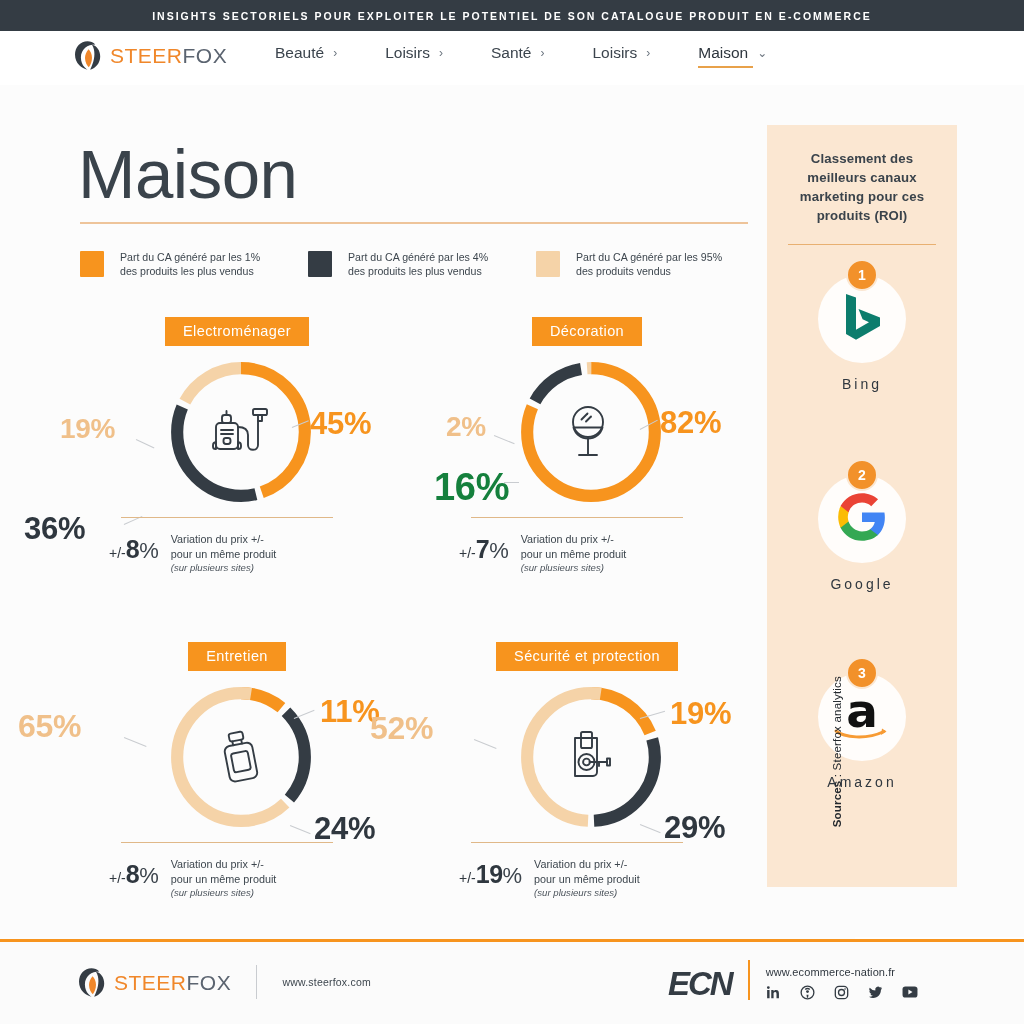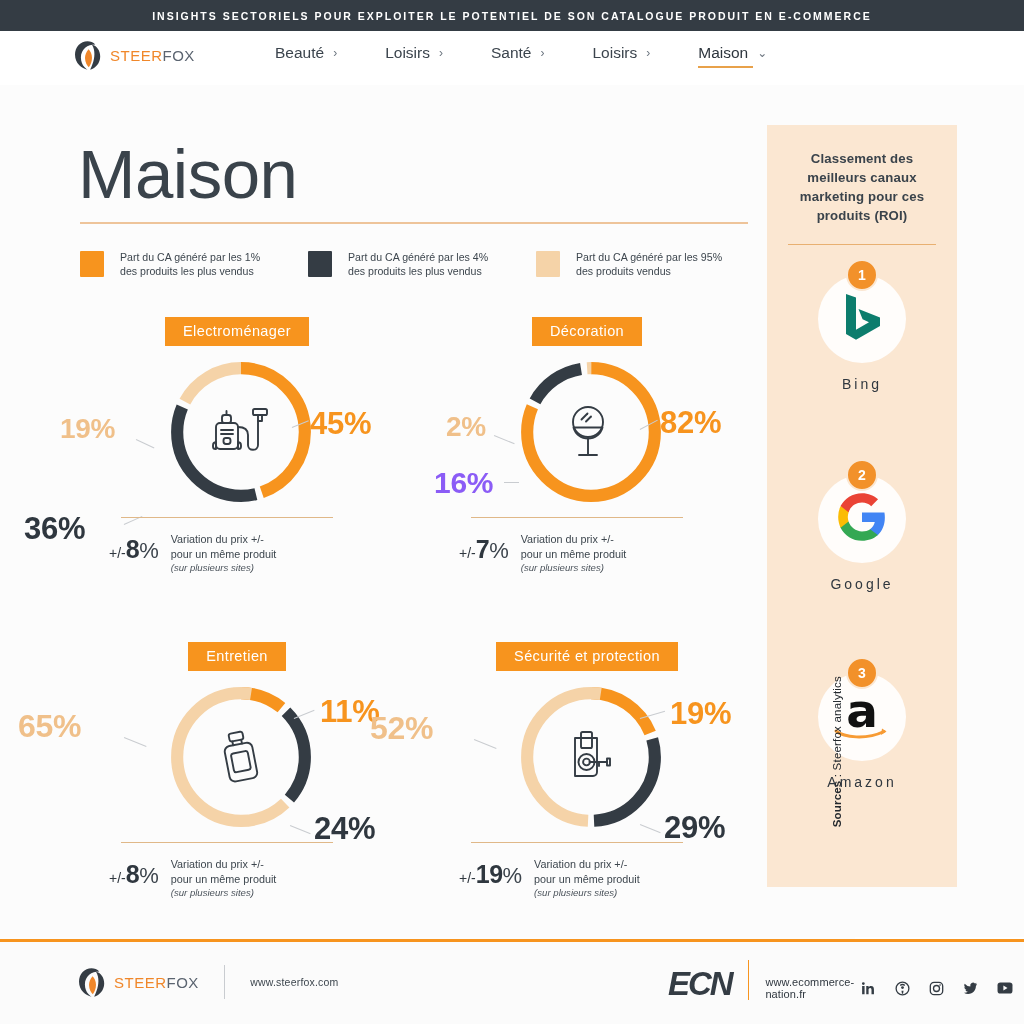--- a/index.html
+++ b/index.html
@@ -22,21 +22,21 @@
   }
 
   
   .nav{
     position:absolute;left:0;top:31px;width:1024px;height:54px;
     background:#ffffff;display:flex;align-items:center;
     box-shadow:0 1px 0 rgba(0,0,0,.05);
   }
   .brand{position:absolute;left:72px;top:40px;display:flex;align-items:center;gap:7px;}
   .brand-mark{width:31px;height:31px;position:relative;}
-  .brand-word{font-size:15px;letter-spacing:.5px;line-height:1;}
+  .brand-word{font-size:21px;letter-spacing:.5px;line-height:1;}
   .brand-steer{color:#f0872a;font-weight:400;}
   .brand-fox{color:#5b6470;font-weight:400;}
 
   .nav-items{position:absolute;left:275px;top:44px;display:flex;align-items:flex-start;gap:0;}
   .nav-item{
     display:flex;align-items:center;gap:9px;margin-right:48px;
     color:#3b444d;font-size:15.5px;cursor:pointer;position:relative;padding-bottom:6px;
   }
   .nav-item .chev{color:#6d7680;font-size:12px;line-height:1;}
   .nav-item.active{color:#2d353d;font-weight:500;}
@@ -132,21 +132,21 @@
 
   
   .footer-rule{position:absolute;left:0;top:939px;width:1024px;height:3.5px;background:#f7941e;}
   .footer{position:absolute;left:0;top:942px;width:1024px;height:82px;background:#fbfbfb;}
   .f-steerfox{position:absolute;left:76px;top:965px;display:flex;align-items:center;gap:7px;}
   .f-sep{width:1.3px;height:34px;background:#c9ccd0;margin:0 18px;}
   .f-url{font-size:10.5px;color:#3d464e;letter-spacing:.2px;}
   .f-ecn{position:absolute;left:668px;top:960px;display:flex;align-items:flex-end;}
   .ecn-logo{font-size:33px;font-weight:900;font-style:italic;color:#343c44;letter-spacing:-2px;line-height:1;}
   .ecn-sep{width:2px;height:40px;background:#f7941e;margin:0 16px;}
-  .ecn-col{display:flex;flex-direction:row;gap:6px;}
+  .ecn-col{display:flex;flex-direction:column;gap:6px;}
   .ecn-url{font-size:11px;color:#2f373f;letter-spacing:.1px;}
   .socials{display:flex;gap:18px;align-items:center;color:#343c44;}
   .socials span{display:flex;align-items:center;justify-content:center;width:16px;height:16px;}
 </style>
 </head>
 <body>
 
 <div class="page">
 
   <div class="topbar">
@@ -289,21 +289,21 @@
             <path d="M10.5 26.5a15 15 0 0 0 29 0z"></path>
             <path d="M25 36v18"></path>
             <path d="M16 54h18"></path>
             <path d="M18.5 18.5l6-6"></path>
             <path d="M23 20.5l5-5"></path>
           </svg>
         </div>
         <div class="lab" style="left:248px;top:44px;font-size:31px;color:#f7941e;">82%</div>
         <div class="tick" style="left:228px;top:68px;width:20px;transform:rotate(-28deg);"></div>
 
-        <div class="lab" style="left:22px;top:105px;font-size:30px;color:#8b5cf6;">16%</div>
+        <div class="lab" style="left:22px;top:105px;font-size:38px;color:#15803d;">16%</div>
         <div class="tick" style="left:92px;top:121px;width:15px;transform:rotate(0deg);"></div>
 
         <div class="lab" style="left:34px;top:50px;font-size:28px;color:#f0c08a;">2%</div>
         <div class="tick" style="left:82px;top:74px;width:22px;transform:rotate(22deg);"></div>
       </div>
       <div class="varbox">
         <div class="rule"></div>
         <div class="row">
           <div class="var-num">
             <span>+/-</span><b>7</b><span class="pc">%</span>

